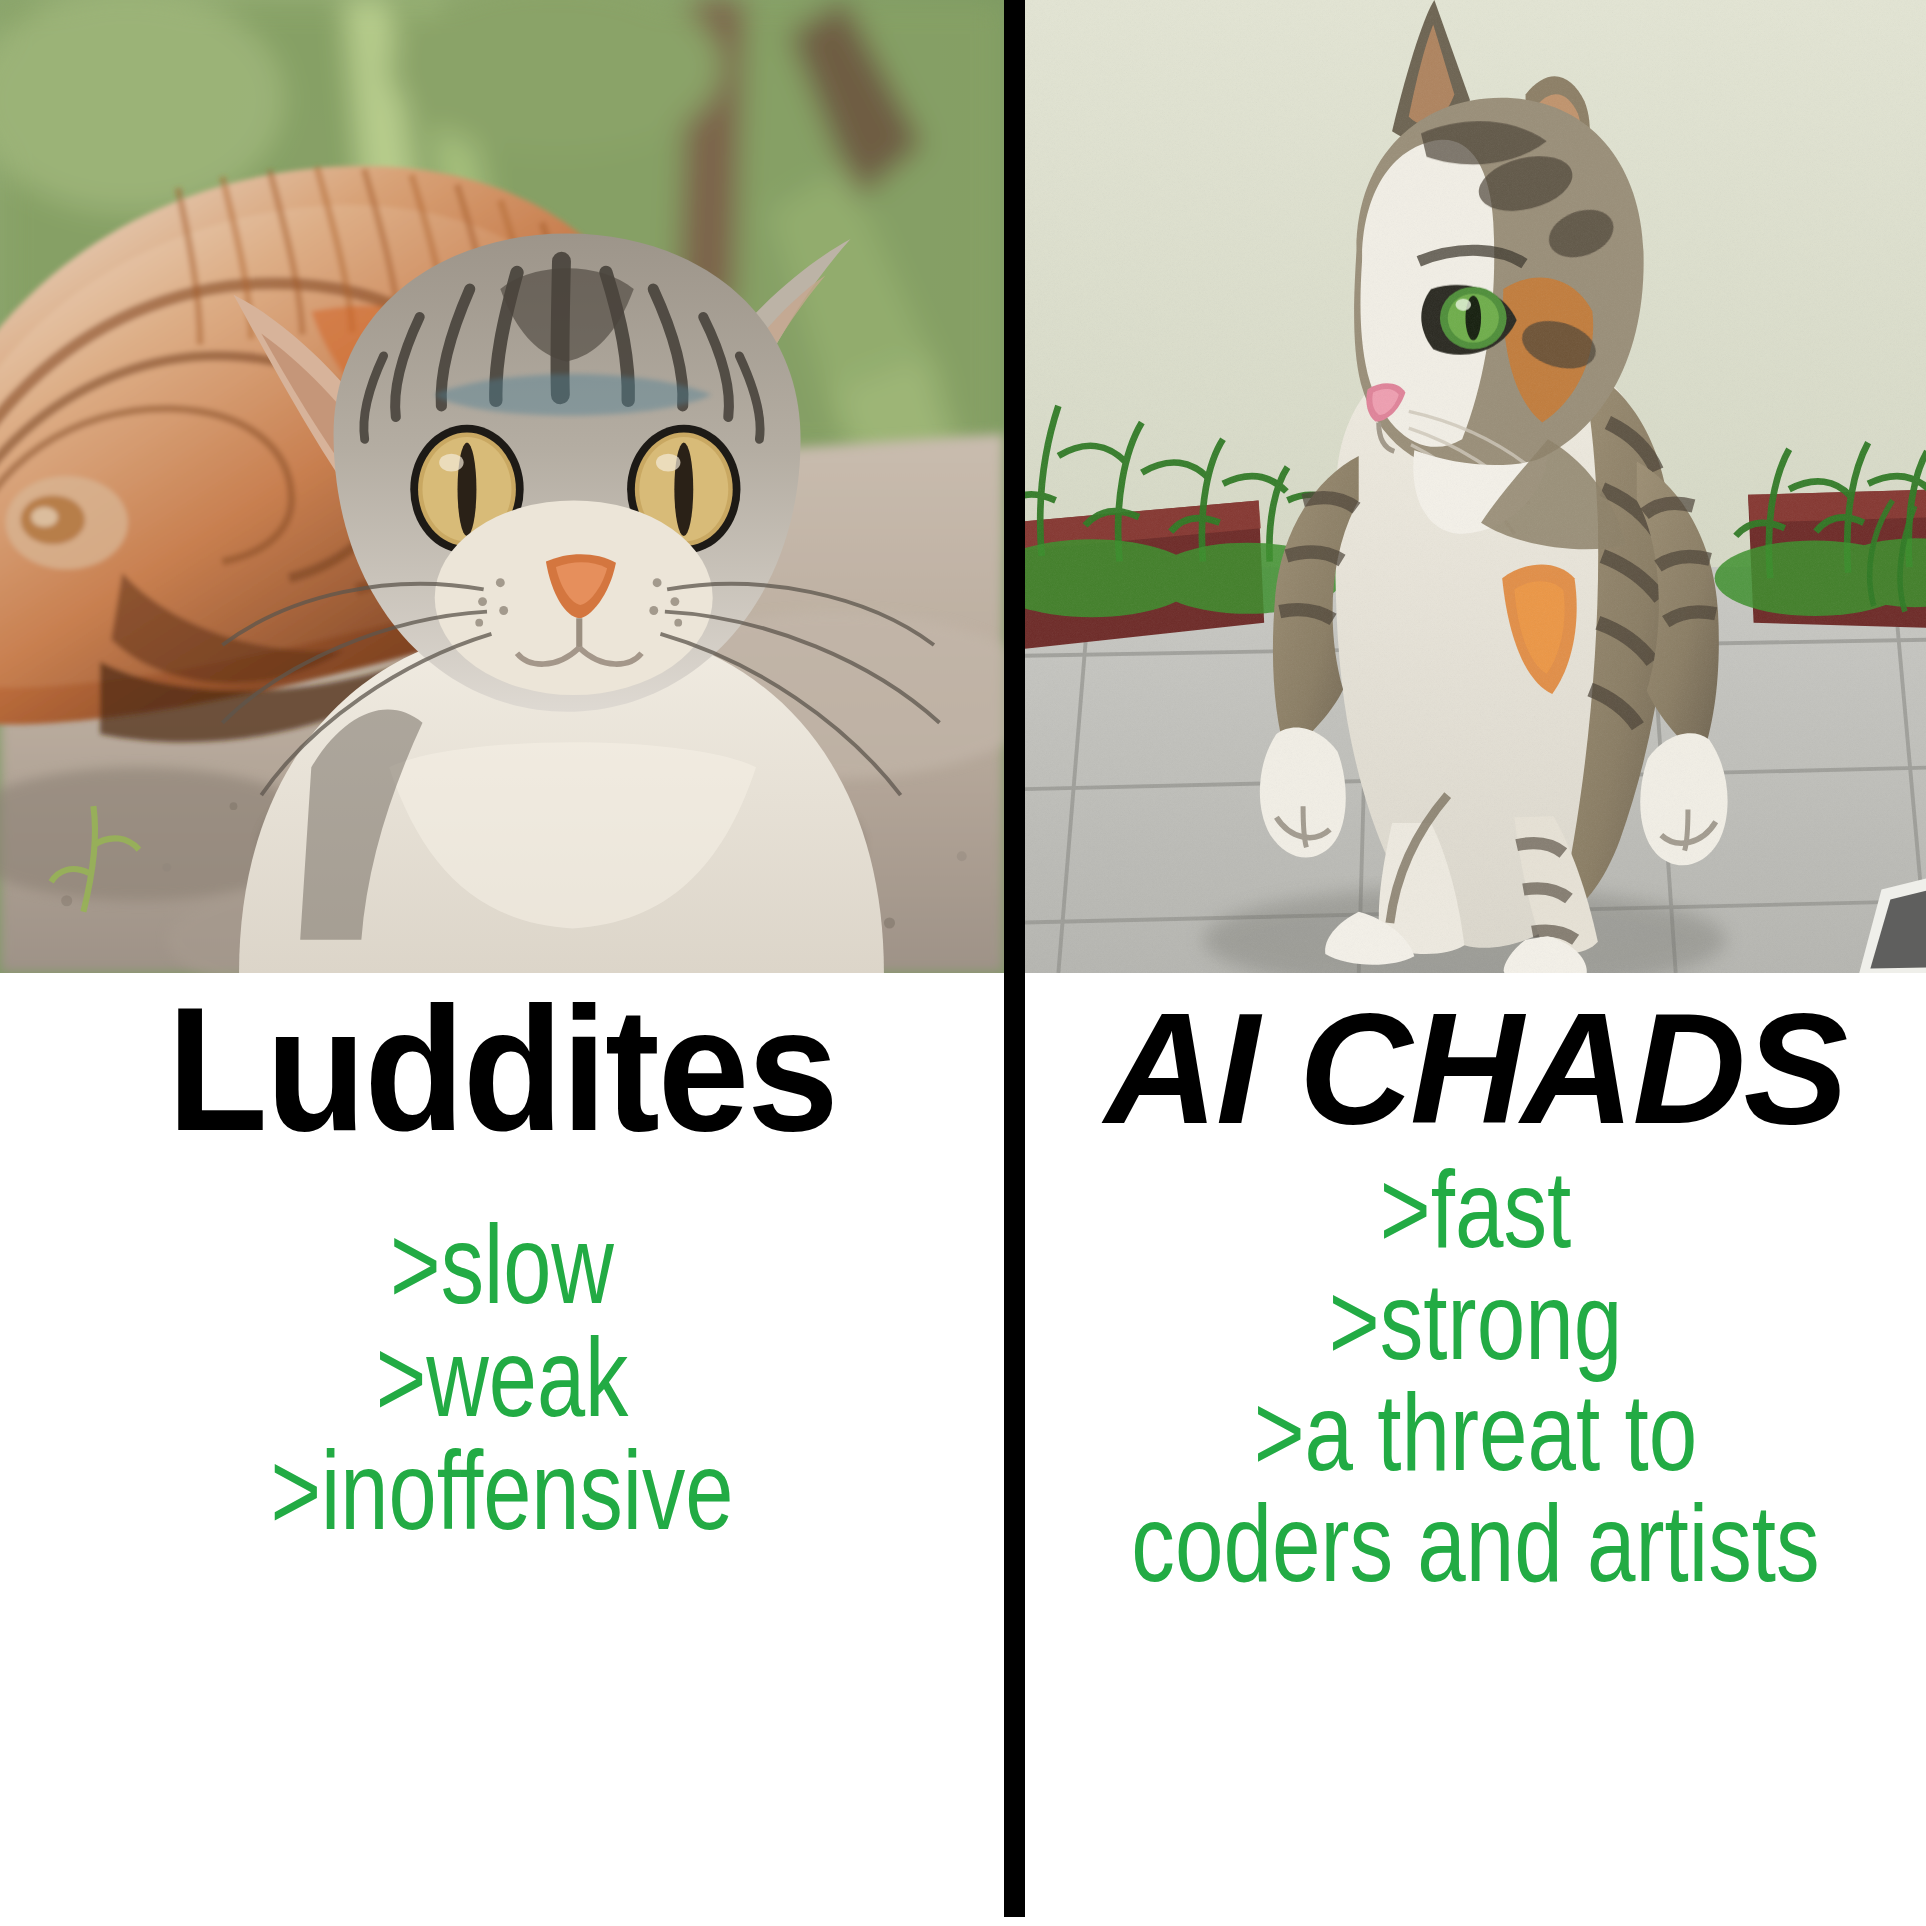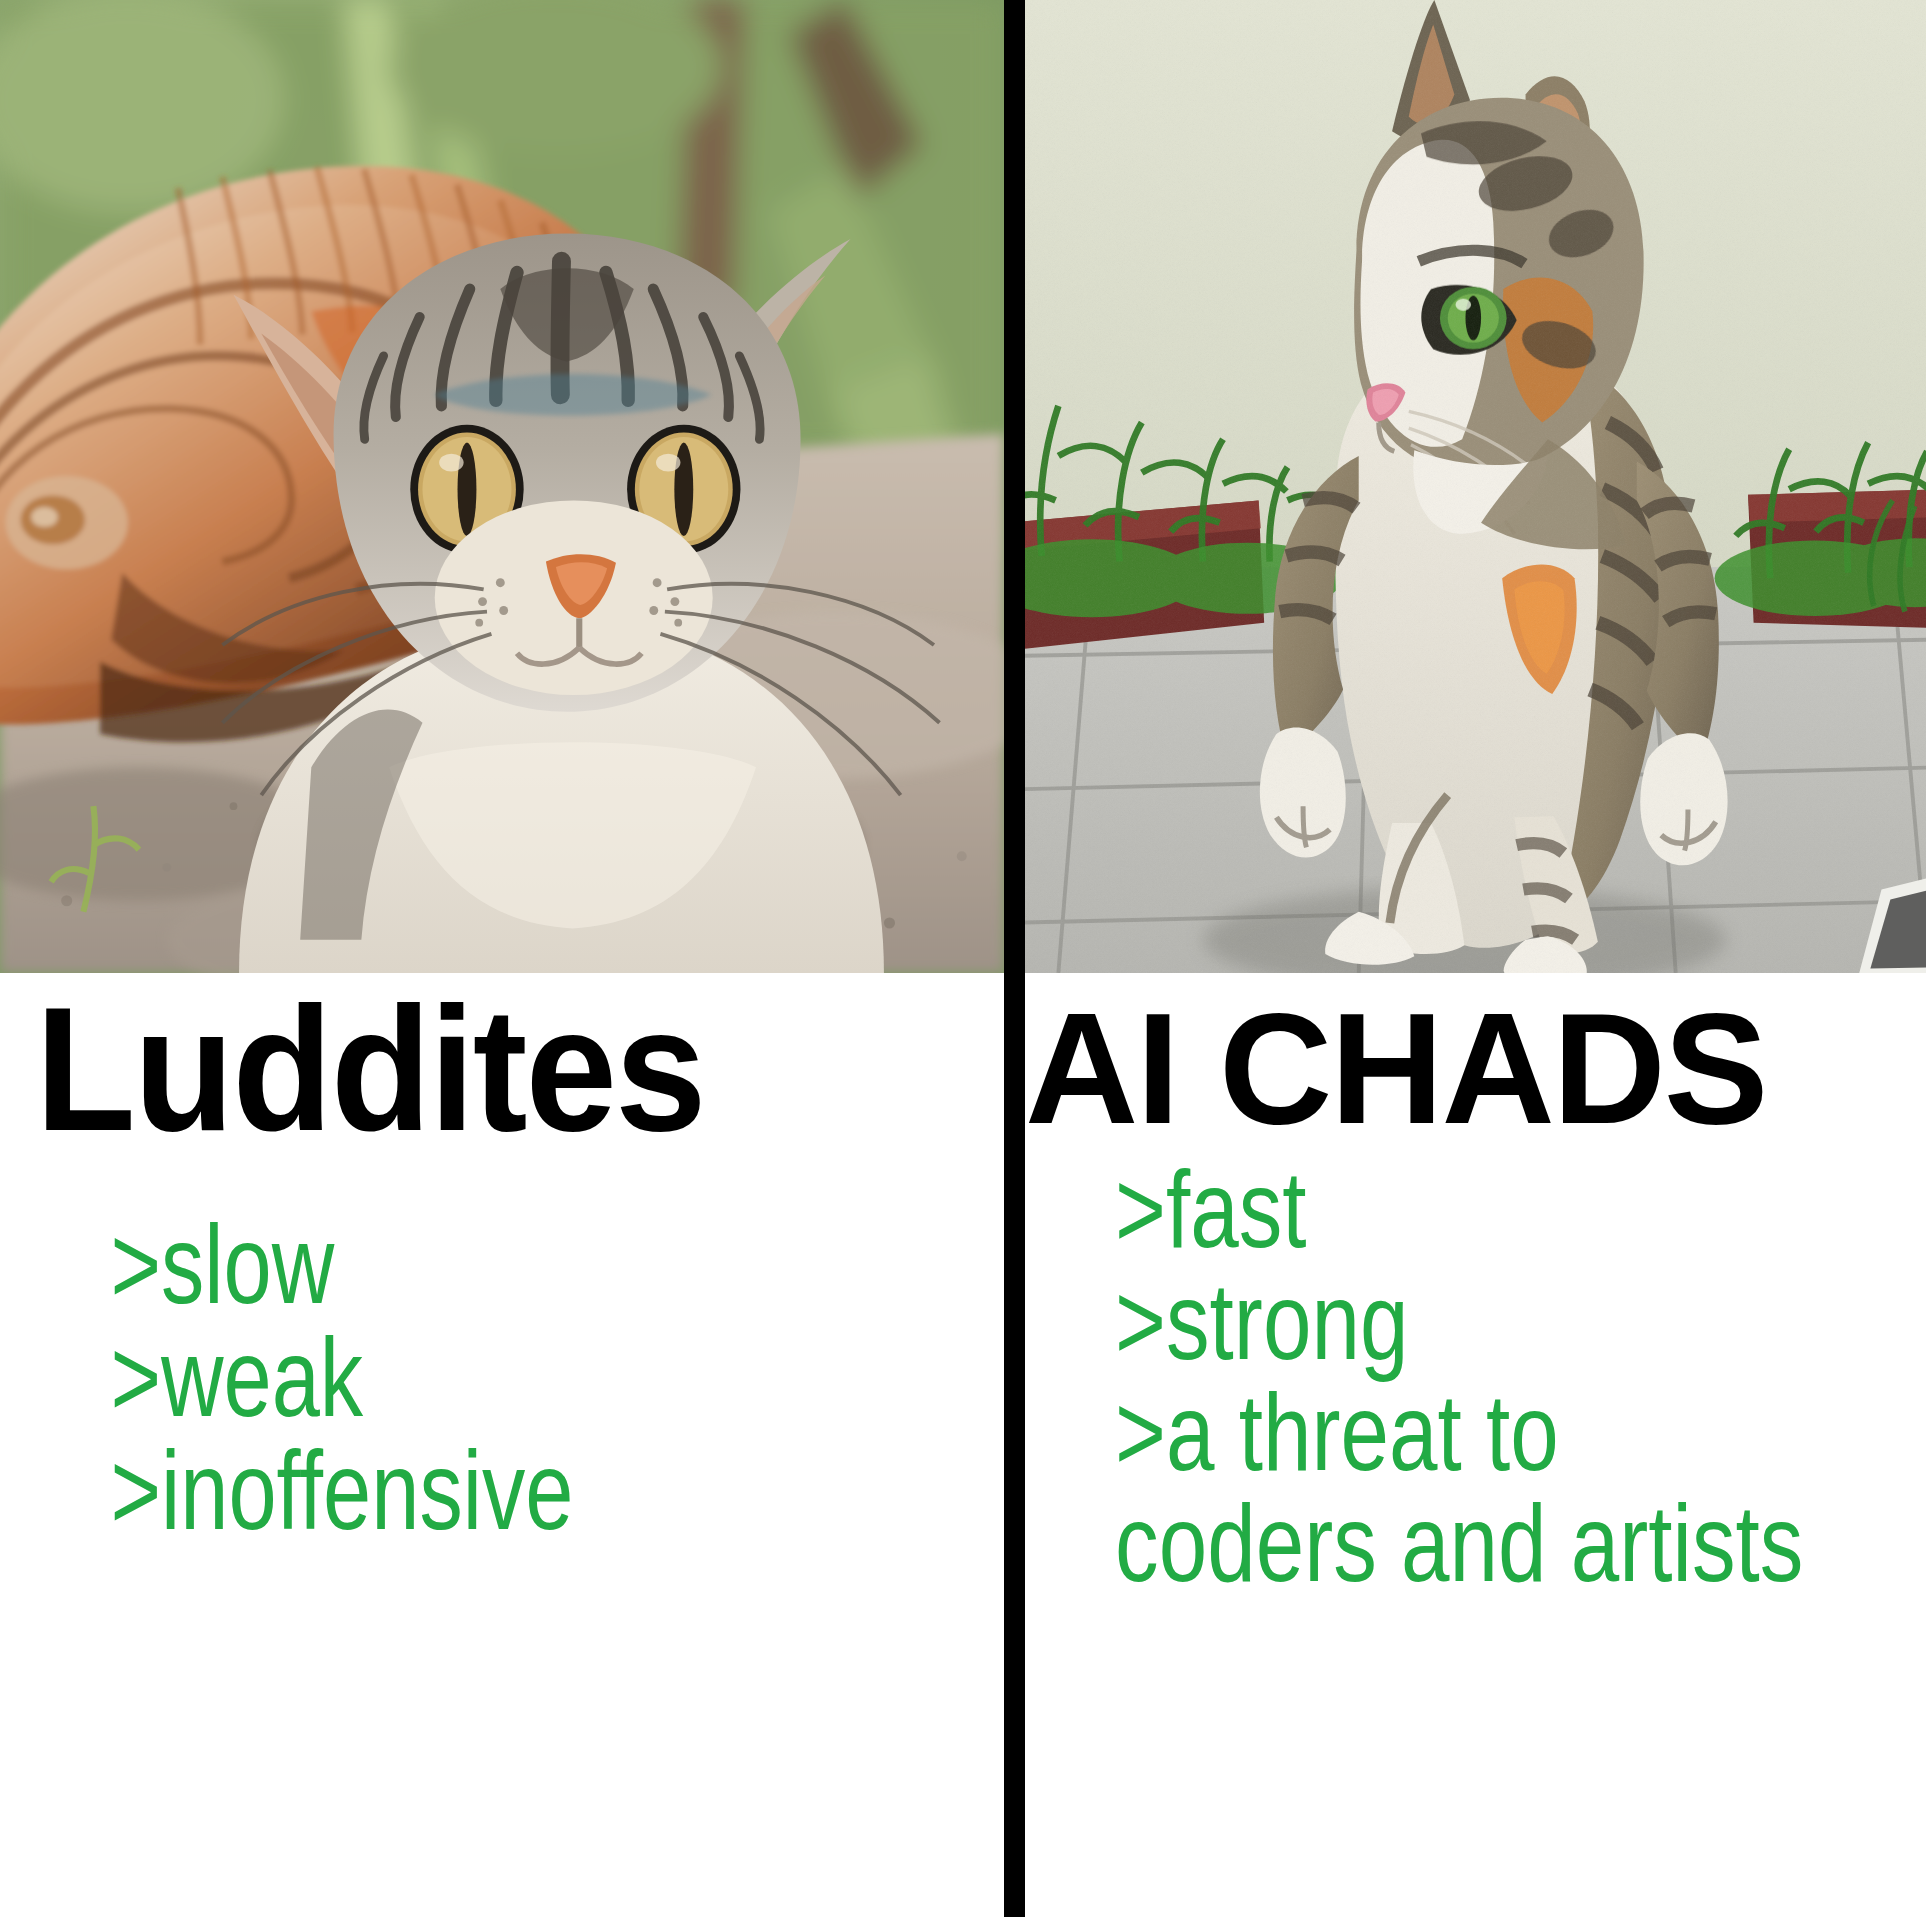--- a/index.html
+++ b/index.html
@@ -49,21 +49,21 @@
   #photo-left  { width: 1004px; height: 973px; }
   #photo-right { width: 901px; height: 973px; }
 
   .photo svg { display: block; width: 100%; height: 100%; }
 
   
   .caption {
     position: absolute;
     left: 0;
     width: 100%;
-    text-align: left;
+    text-align: center;
     box-sizing: border-box;
   }
   #caption-left  { top: 973px; }
   #caption-right { top: 973px; }
 
   .title {
     font-family: "Liberation Sans", sans-serif;
     font-weight: bold;
     color: #000000;
     letter-spacing: -2.2px;
@@ -72,20 +72,21 @@
   }
   #title-left {
     font-size: 177px;
     margin: 7.8px 0 0 0;
     transform: scaleX(0.93);
   }
   #title-right {
     font-size: 157px;
     margin: 16.7px 0 0 0;
     transform: scaleX(1.0);
+    font-style: italic;
   }
 
   .greentext {
     color: #22ab44;
     font-family: "Liberation Sans Narrow", "Liberation Sans", sans-serif;
     font-weight: normal;
     line-height: 1.02;
   }
   #green-left {
     font-size: 111px;

